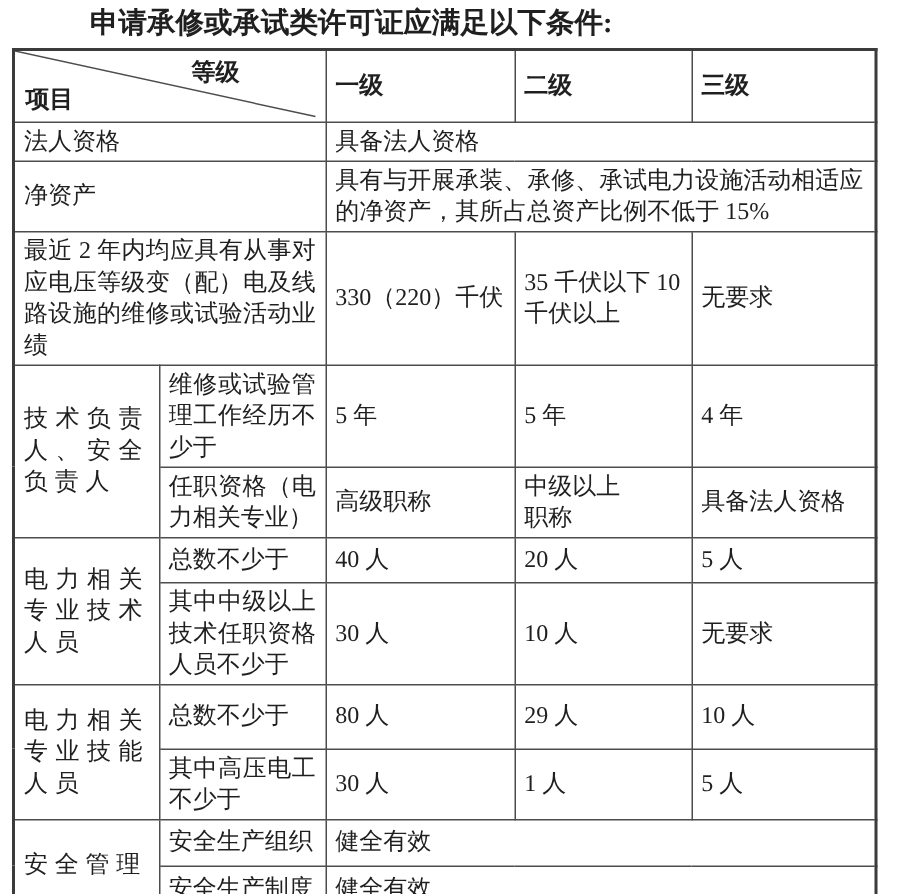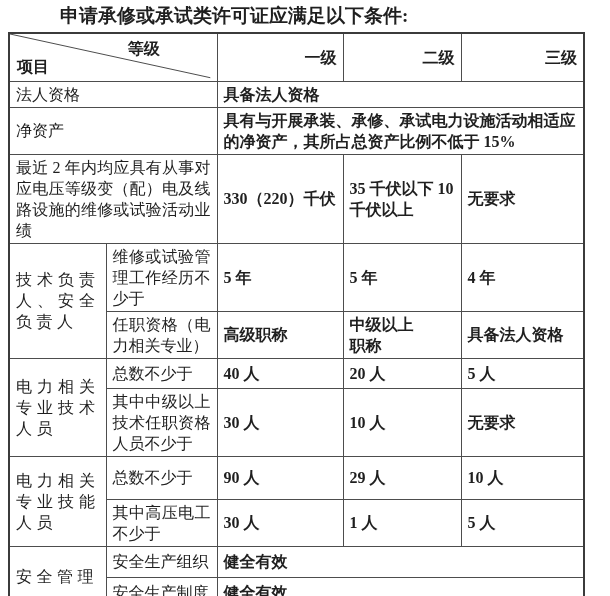--- a/index.html
+++ b/index.html
@@ -50,30 +50,30 @@
     top: 4px; left: 57%;
     font-weight: bold;
   }
   td.corner .corner-bottom {
     position: absolute;
     bottom: 4px; left: 7px;
     font-weight: bold;
     margin-top: 37px;
   }
   td.lvl {
-    text-align: right;
+    text-align: left;
     font-weight: bold;
   }
   td.item { text-align: justify; }
   td.group {
     letter-spacing: 4.5px;
     line-height: 22px;
     text-align: justify;
   }
-  td.val { white-space: pre-line; font-weight: bold; }
+  td.val { white-space: pre-line; }
 </style>
 </head>
 <body>
 
 <div class="page">
 
   <div class="doc-title">申请承修或承试类许可证应满足以下条件:</div>
 
   <table class="req">
     <colgroup>
@@ -140,21 +140,21 @@
     <tr style="height:64px">
       <td class="item">其中中级以上技术任职资格人员不少于</td>
       <td class="val">30 人</td>
       <td class="val">10 人</td>
       <td class="val">无要求</td>
     </tr>
 
     <tr style="height:43px">
       <td class="group" rowspan="2">电力相关专业技能人员</td>
       <td class="item">总数不少于</td>
-      <td class="val">90 人</td>
+      <td class="val">80 人</td>
       <td class="val">29 人</td>
       <td class="val">10 人</td>
     </tr>
     <tr style="height:41px">
       <td class="item">其中高压电工不少于</td>
       <td class="val">30 人</td>
       <td class="val">1 人</td>
       <td class="val">5 人</td>
     </tr>
 

